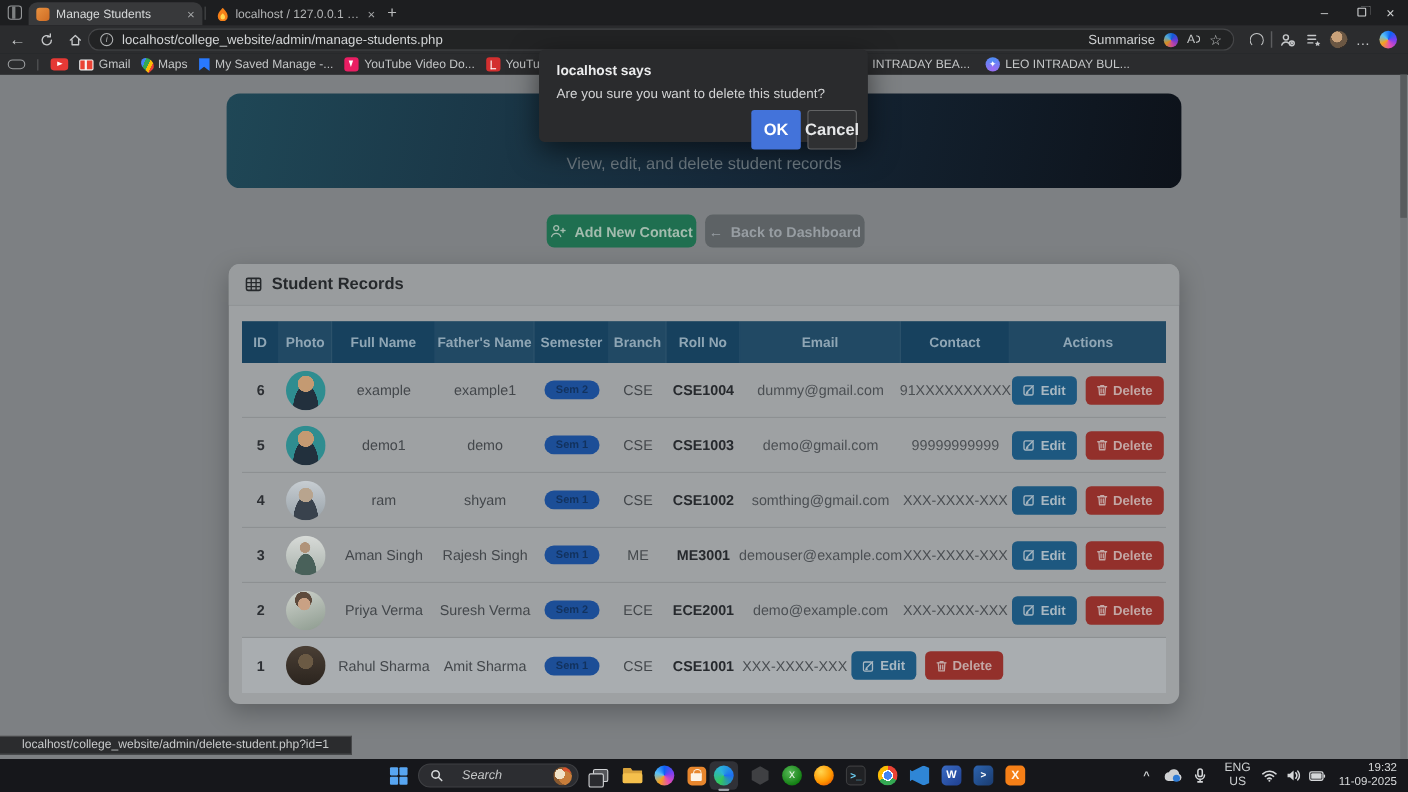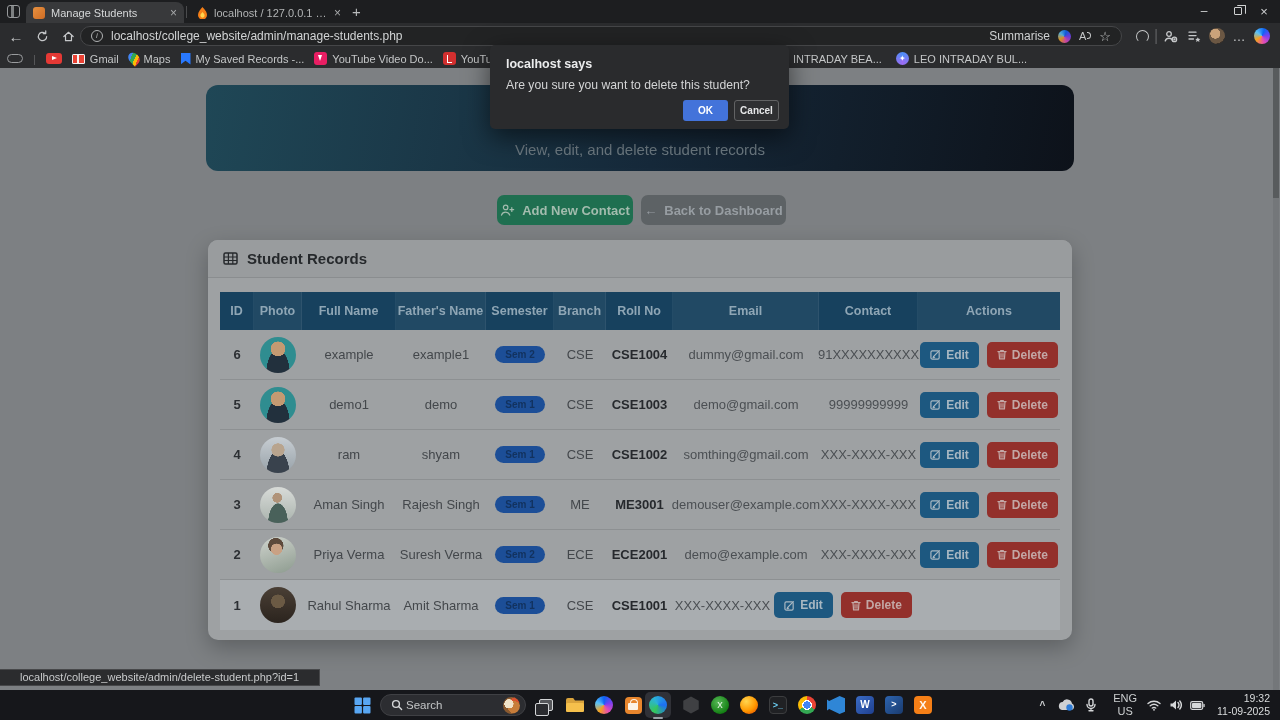--- a/index.html
+++ b/index.html
@@ -141,36 +141,36 @@
   .act-btn { border:none; border-radius:5px; height:26px; display:flex; align-items:center; gap:5px;
              padding:0 10px; font-size:12px; font-weight:600; font-family:"Liberation Sans",sans-serif; cursor:pointer; }
   .edit { background:#1d5880; color:#a9b8c2; }
   .del  { background:#93302b; color:#c3a7a5; margin-left:8px; }
 
   
   #dialog { position:absolute; left:490px; top:45px; width:299px; height:84px; background:#2a2b2d;
             border-radius:5px; box-shadow:0 8px 26px rgba(0,0,0,.55); z-index:50; }
   #dlg-title { position:absolute; left:16px; top:12px; font-size:12.5px; font-weight:700; color:#ebeced; }
   #dlg-msg { position:absolute; left:16px; top:33px; font-size:12.2px; color:#d3d4d5; }
-  .dlg-btn { position:absolute; top:55px; height:21px; border-radius:3px; font-size:10px; font-weight:600;
+  .dlg-btn { position:absolute; top:55px; height:36px; border-radius:3px; font-size:15px; font-weight:600;
              font-family:"Liberation Sans",sans-serif; display:flex; align-items:center; justify-content:center; cursor:pointer; }
   #dlg-ok { left:193px; width:45px; background:#4373da; color:#ffffff; border:none; }
   #dlg-cancel { left:244px; width:45px; background:#2f3032; color:#e6e7e8; border:1px solid #626364; }
 
   
   #statusbar { position:absolute; left:0; top:669px; height:17px; background:#2b2c2e; border:1px solid #47484a;
                border-left:none; padding:0 20px; font-size:11px; color:#c8cacb; line-height:15px; z-index:10; white-space:nowrap; }
 
   
   #taskbar { position:absolute; left:0; top:690px; width:1280px; height:30px; background:#16171b; z-index:20; }
   .tb { position:absolute; top:3px; width:24px; height:24px; display:flex; align-items:center; justify-content:center; }
   .tb-active-box { position:absolute; left:645px; top:2px; width:26px; height:26px; background:#303137; border-radius:5px; }
   .tb-underline { position:absolute; left:653px; top:27px; width:10px; height:2px; border-radius:1px; background:#9aa0a6; }
   #tb-search { position:absolute; left:380px; top:4px; width:146px; height:22px; border-radius:11px;
-               background:#2c2d31; border:1px solid #3f4044; display:flex; align-items:center; padding:0 5px 0 10px; gap:3px; }
+               background:#2c2d31; border:1px solid #3f4044; display:flex; align-items:center; padding:0 5px 0 10px; gap:17px;font-style:italic; }
   #tb-search .s-label { font-size:11.5px; color:#c3c5c6; flex:1; }
   .season { width:17px; height:17px; border-radius:50%;
             background:radial-gradient(circle at 35% 40%, #f0e2c8 0 30%, rgba(0,0,0,0) 31%),
                        radial-gradient(circle at 65% 60%, #c77d3a 0 40%, rgba(0,0,0,0) 41%),
                        radial-gradient(circle at 70% 25%, #d8542e 0 22%, rgba(0,0,0,0) 23%), #8a5a30; }
   .hex { width:18px; height:18px; background:#3f4043;
          clip-path:polygon(50% 3%,93% 27%,93% 73%,50% 97%,7% 73%,7% 27%); }
   .circ { border-radius:50%; }
   .ic-edge { width:18px; height:18px; background:conic-gradient(from 210deg,#35c75a,#2bb3d9,#1d6ff2,#35c75a); }
   .ic-chrome { width:18px; height:18px;
@@ -298,21 +298,21 @@
     <span class="bm">
         <span class="ic-gmail"></span>
         <span>Gmail</span>
       </span>
     <span class="bm">
         <span class="ic-maps"></span>
         <span>Maps</span>
       </span>
     <span class="bm">
         <span class="ic-saved"></span>
-        <span>My Saved Records -...</span>
+        <span>My Saved Manage -...</span>
       </span>
     <span class="bm">
         <span class="ic-pink"></span>
         <span>YouTube Video Do...</span>
       </span>
     <span class="bm">
         <span class="ic-red"></span>
         <span>YouTube to MP3 Co...</span>
       </span>
     <span class="bm">

